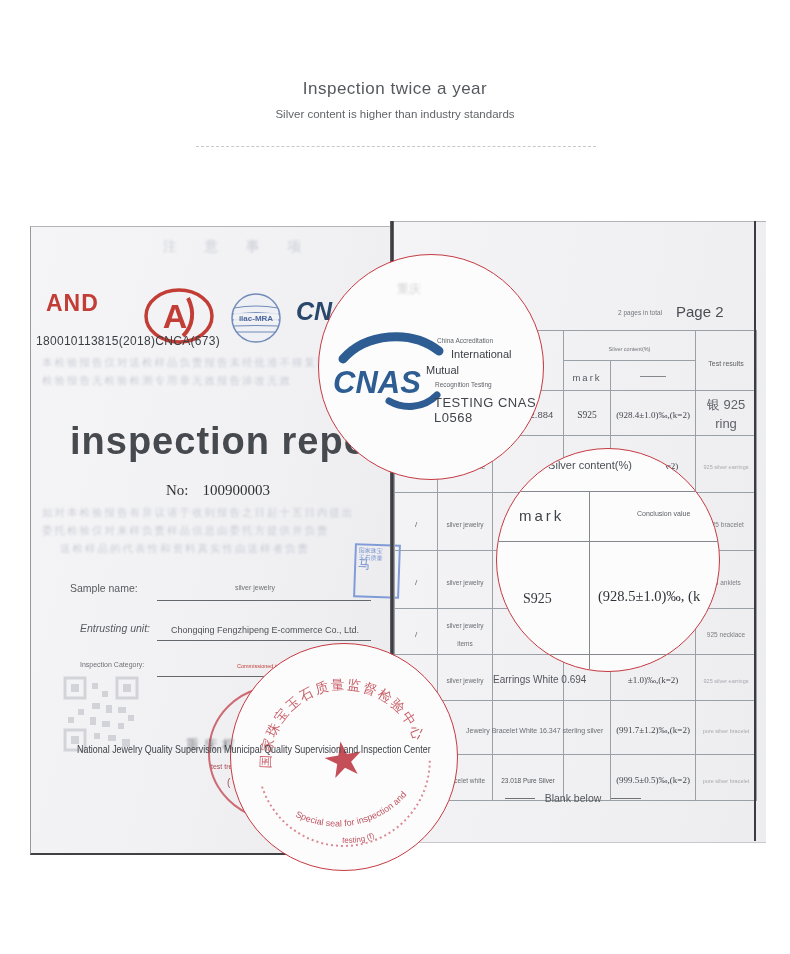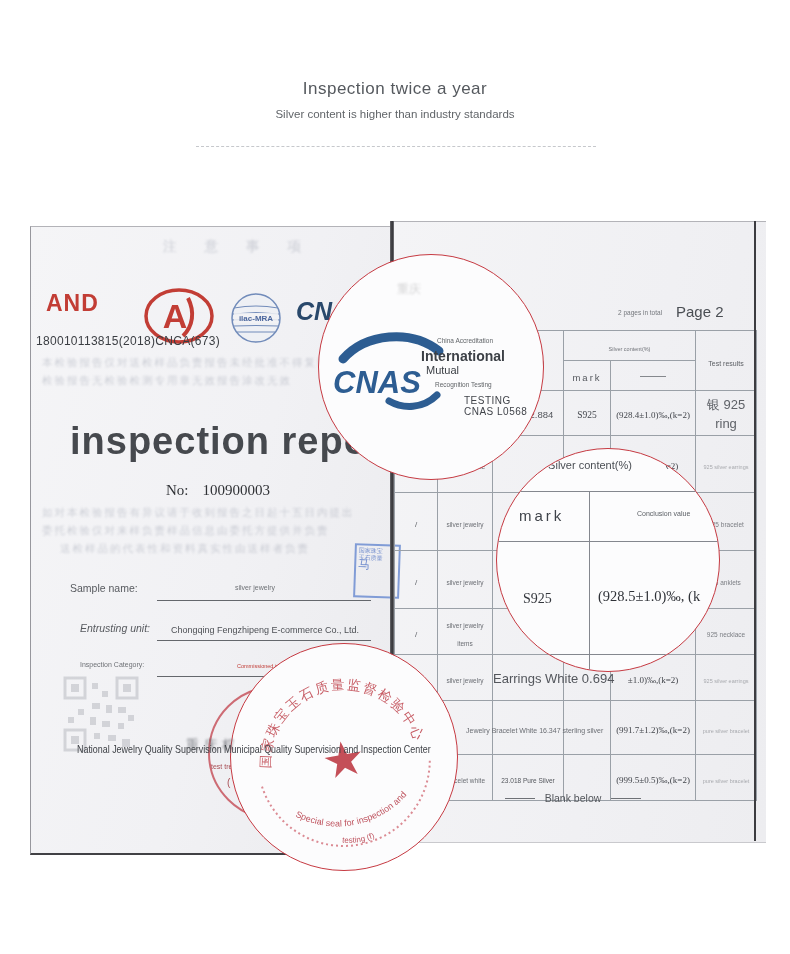--- a/index.html
+++ b/index.html
@@ -70,21 +70,21 @@
   .dash{display:inline-block;width:26px;border-top:1px solid #85888d;vertical-align:middle;}
   .cA{font-size:8px;color:#5a5d63;}
   .cB{font-size:6.5px;color:#6b6e74;}
   .cC{font-size:9px;color:#53565c;}
   .cD{font-size:9.5px;color:#43464c;font-family:"Liberation Serif",serif;}
   .cE{font-size:9px;color:#43464c;font-family:"Liberation Serif",serif;white-space:nowrap;}
   .cF{font-size:7px;color:#5f6268;}
   tr.r1 .cC{font-size:9.5px;} tr.r1 .cF{font-size:13px;}
   tr.r2 .cF,tr.r6 .cF,tr.r7 .cF,tr.r8 .cF{opacity:.5;font-size:5.5px;}
   tr.r3 .cF,tr.r4 .cF,tr.r5 .cF{opacity:.8;font-size:6.5px;}
-  tr.r6 .cC{white-space:nowrap;font-size:13px;}
+  tr.r6 .cC{white-space:nowrap;font-size:10px;}
   tr.r7 .cB{white-space:nowrap;font-size:7px;display:inline-block;transform:translateX(28px);}
   tr.r8 .cC{font-size:6.5px;white-space:nowrap;} tr.r8 .cB{font-size:6.5px;}
   .blank-row{left:468px;top:792px;width:210px;display:flex;align-items:center;justify-content:center;
      gap:10px;z-index:2;}
   .blank-row .dash2{width:30px;border-top:1px solid #6e7176;height:0;}
   .blank-label{font-size:10.5px;color:#53565b;}
 
   
   .circle{position:absolute;border-radius:50%;background:#fcfcfd;border:1.6px solid #c63a42;
      overflow:hidden;z-index:10;}
@@ -95,24 +95,24 @@
   .cz-line{background:#84878e;}
   .cz-h{left:0;width:222px;height:1px;}
   .cz-v{left:92px;top:42px;width:1px;height:180px;}
   .cz-header{left:28px;top:10px;width:130px;text-align:center;font-size:11px;color:#4a4e54;}
   .cz-k{left:168px;top:8px;font-size:11px;color:#4a4e54;}
   .cz-mark{left:22px;top:58px;font-size:15px;letter-spacing:3px;color:#3f434a;}
   .cz-concl{left:140px;top:61px;font-size:7px;color:#5c6066;}
   .cz-s925{left:26px;top:142px;font-size:14px;color:#34373d;}
   .cz-val{left:101px;top:139px;font-size:14.5px;color:#2f3238;}
   .cnas-t1{left:118px;top:82px;font-size:6.5px;color:#606468;}
-  .cnas-t2{left:102px;top:93px;font-size:14px;color:#3c4046;font-weight:bold;}
+  .cnas-t2{left:132px;top:93px;font-size:11px;color:#3c4046;}
   .cnas-t3{left:107px;top:109px;font-size:11px;color:#3c4046;}
   .cnas-t4{left:116px;top:126px;font-size:6.5px;color:#606468;}
-  .cnas-t5{left:115px;top:140px;font-size:10px;color:#41444a;letter-spacing:.5px;margin-left:30px;}
+  .cnas-t5{left:115px;top:140px;font-size:13px;color:#41444a;letter-spacing:.5px;}
 </style>
 </head>
 <body>
 
 <div id="canvas">
 
   <div class="abs ctr h-title">Inspection twice a year</div>
   <div class="abs ctr h-sub">Silver content is higher than industry standards</div>
   <div class="abs h-div"></div>
 

